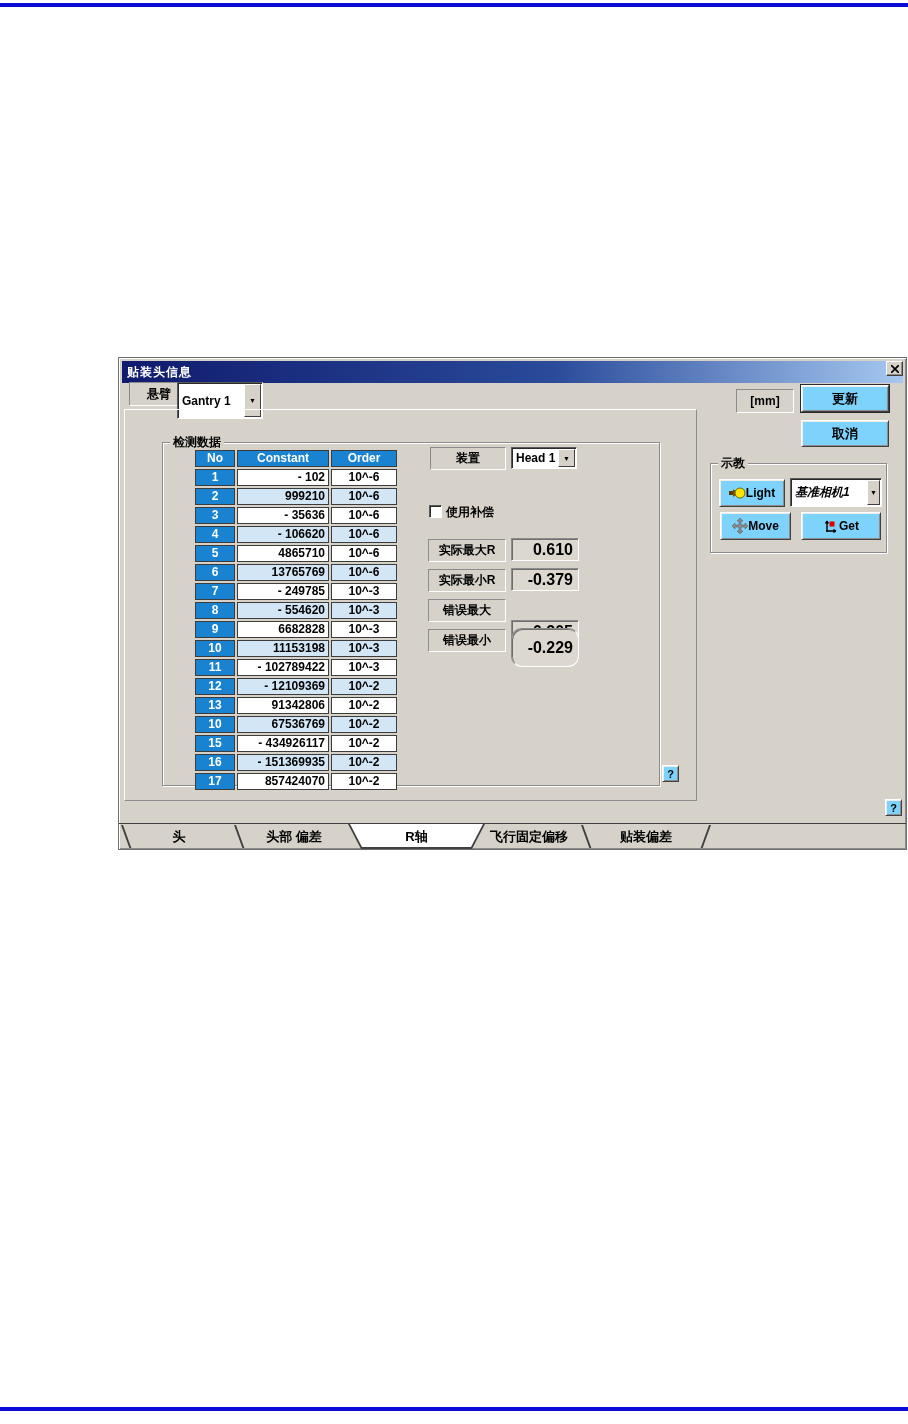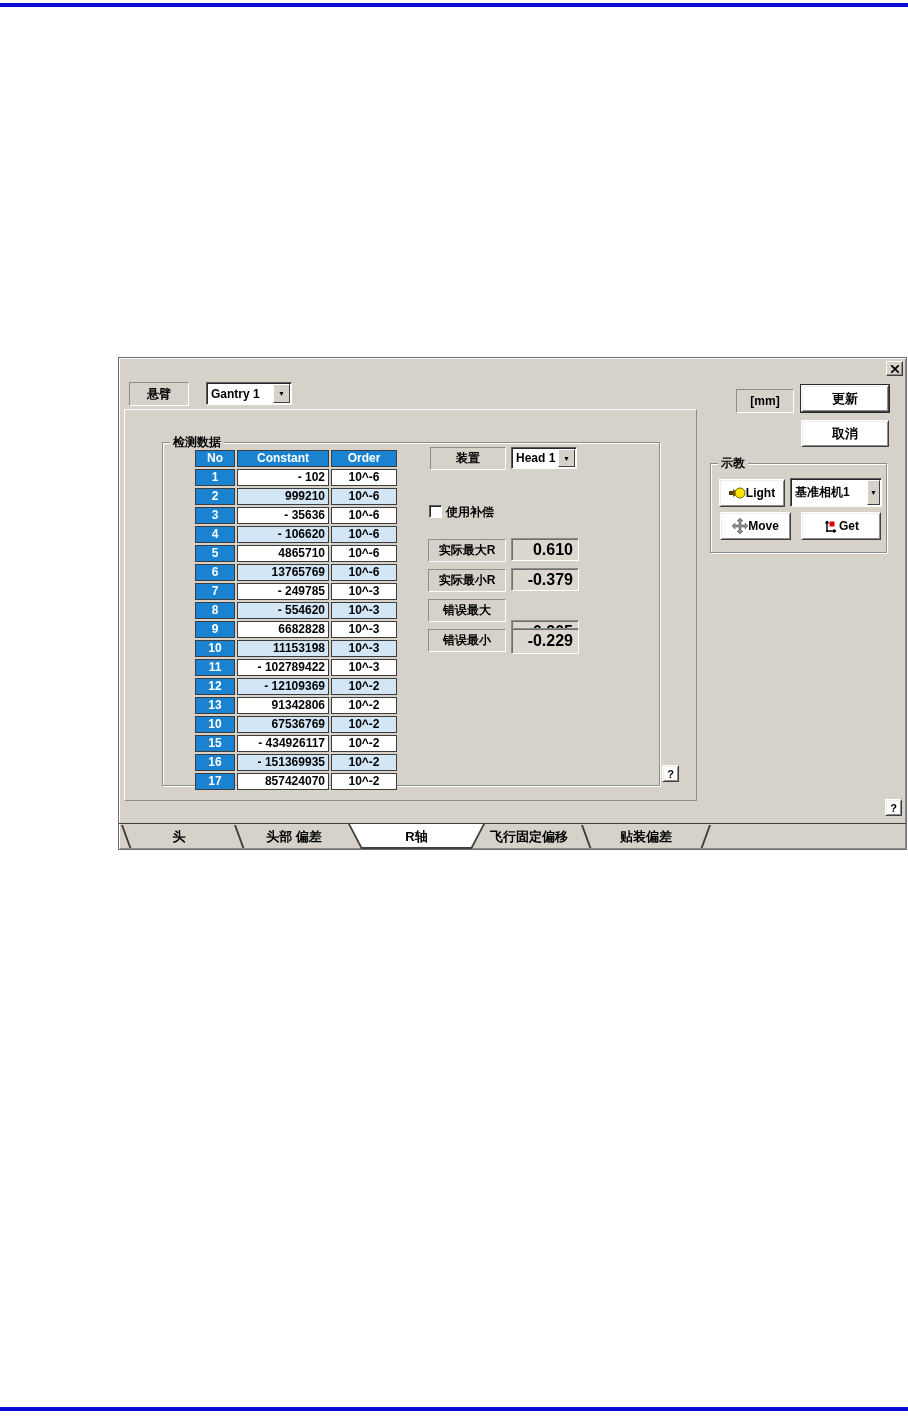--- a/index.html
+++ b/index.html
@@ -12,21 +12,21 @@
   
   .dialog{position:absolute;left:118px;top:357px;width:787px;height:491px;background:#d6d2ca;
     border:1px solid #6f6f6f;box-shadow:inset 1px 1px 0 #ffffff,inset -1px -1px 0 #8c8c8c;}
   .titlebar{position:absolute;left:3px;top:3px;width:781px;height:22px;
     background:linear-gradient(to right,#101b6d,#2a4a9a 55%,#a6c8f0);display:flex;align-items:center;}
   .title-text{color:#ffffff;font-size:12px;font-weight:bold;padding-left:5px;letter-spacing:1px;}
   .close-btn{position:absolute;right:3px;top:3px;width:17px;height:15px;padding:0;
     background:#d6d2ca;border:1px solid;border-color:#fff #404040 #404040 #fff;
     box-shadow:inset -1px -1px 0 #8c8c8c;display:flex;align-items:center;justify-content:center;cursor:default;}
 
-  .raised{background:#ffffff;border:1px solid;border-color:#ffffff #404040 #404040 #ffffff;
+  .raised{background:#7dd3fc;border:1px solid;border-color:#ffffff #404040 #404040 #ffffff;
     box-shadow:inset 1px 1px 0 #efede8,inset -1px -1px 0 #8c8c8c;}
   .btn{position:absolute;font-family:inherit;font-size:13px;font-weight:bold;color:#000;text-align:center;cursor:default;}
   .default-btn{outline:1px solid #2a2a2a;}
 
   .labelbox{position:absolute;border:1px solid;border-color:#8c8c8c #ffffff #ffffff #8c8c8c;
     display:flex;align-items:center;justify-content:center;font-size:12px;font-weight:bold;color:#000;}
   .valuebox{position:absolute;background:#dcd8d0;border:1px solid;border-color:#8c8c8c #ffffff #ffffff #8c8c8c;
     box-shadow:inset 1px 1px 0 #6e6e6e;display:flex;align-items:center;justify-content:flex-end;
     font-size:16px;font-weight:bold;padding-right:5px;box-sizing:border-box;color:#000;}
 
@@ -79,28 +79,31 @@
 </style>
 </head>
 <body>
 
 <div class="page">
   <div class="rule rule-top"></div>
   <div class="rule rule-bottom"></div>
 
   <div class="dialog">
 
+    <div class="titlebar">
+      <span class="title-text">贴装头信息</span>
+    </div>
     <button class="close-btn">
       <svg width="8" height="8" viewBox="0 0 8 8">
         <path d="M0 0 L8 8 M8 0 L0 8" stroke="#000" stroke-width="1.7"></path>
       </svg>
     </button>
 
     <div class="labelbox" style="left:10px;top:24px;width:58px;height:22px;">悬臂</div>
-    <div class="combo" style="left:87px;top:24px;width:86px;height:23px;">
+    <div class="combo" style="left:58px;top:24px;width:86px;height:37px;">
       <span class="combo-text">Gantry 1</span>
       <span class="combo-btn">
         <span class="arr">▼</span>
       </span>
     </div>
 
     <div class="labelbox" style="left:617px;top:31px;width:56px;height:22px;">[mm]</div>
     <button class="btn raised default-btn" style="left:682px;top:27px;width:88px;height:27px;">更新</button>
     <button class="btn raised" style="left:682px;top:62px;width:88px;height:27px;">取消</button>
 
@@ -220,39 +223,39 @@
         <div class="labelbox" style="left:265px;top:96px;width:76px;height:21px;">实际最大R</div>
         <div class="valuebox" style="left:348px;top:95px;width:68px;height:23px;">0.610</div>
 
         <div class="labelbox" style="left:265px;top:126px;width:76px;height:21px;">实际最小R</div>
         <div class="valuebox" style="left:348px;top:125px;width:68px;height:23px;">-0.379</div>
 
         <div class="labelbox" style="left:265px;top:156px;width:76px;height:21px;">错误最大</div>
         <div class="valuebox" style="left:348px;top:155px;width:68px;height:23px;margin-top:22px;">0.205</div>
 
         <div class="labelbox" style="left:265px;top:186px;width:76px;height:21px;">错误最小</div>
-        <div class="valuebox" style="left:348px;top:185px;width:68px;height:26px;">-0.229</div>
+        <div class="valuebox" style="left:348px;top:185px;width:68px;height:39px;border-radius:11px;">-0.229</div>
       </div>
 
       <button class="help-btn raised" style="left:537px;top:355px;">?</button>
     </div>
 
     <div class="groupbox" style="left:591px;top:105px;width:175px;height:88px;">
       <span class="group-label">示教</span>
 
       <button class="icon-btn raised" style="left:8px;top:15px;width:66px;height:28px;">
         <svg width="17" height="12" viewBox="0 0 17 12">
           <rect x="0" y="4" width="4" height="4" fill="#5a3a00"></rect>
           <path d="M4 2 L7 4 L7 8 L4 10 Z" fill="#7a5200"></path>
           <circle cx="11" cy="6" r="5" fill="#ffe400" stroke="#6b6b00" stroke-width="1"></circle>
         </svg>
         <span>Light</span>
       </button>
 
-      <div class="combo" style="left:79px;top:14px;width:92px;height:29px;">
+      <div class="combo" style="left:79px;top:14px;width:92px;height:29px;font-style:italic;">
         <span class="combo-text">基准相机1</span>
         <span class="combo-btn" style="width:11px;">
           <span class="arr">▼</span>
         </span>
       </div>
 
       <button class="icon-btn raised" style="left:9px;top:48px;width:71px;height:28px;text-align:center;">
         <svg width="16" height="16" viewBox="0 0 16 16">
           <path d="M8 0 L11 3 H9 V7 H13 V5 L16 8 L13 11 V9 H9 V13 H11 L8 16 L5 13 H7 V9 H3 V11 L0 8 L3 5 V7 H7 V3 H5 Z" fill="#8c8c8c" stroke="#5f5f5f" stroke-width="0.6"></path>
         </svg>

